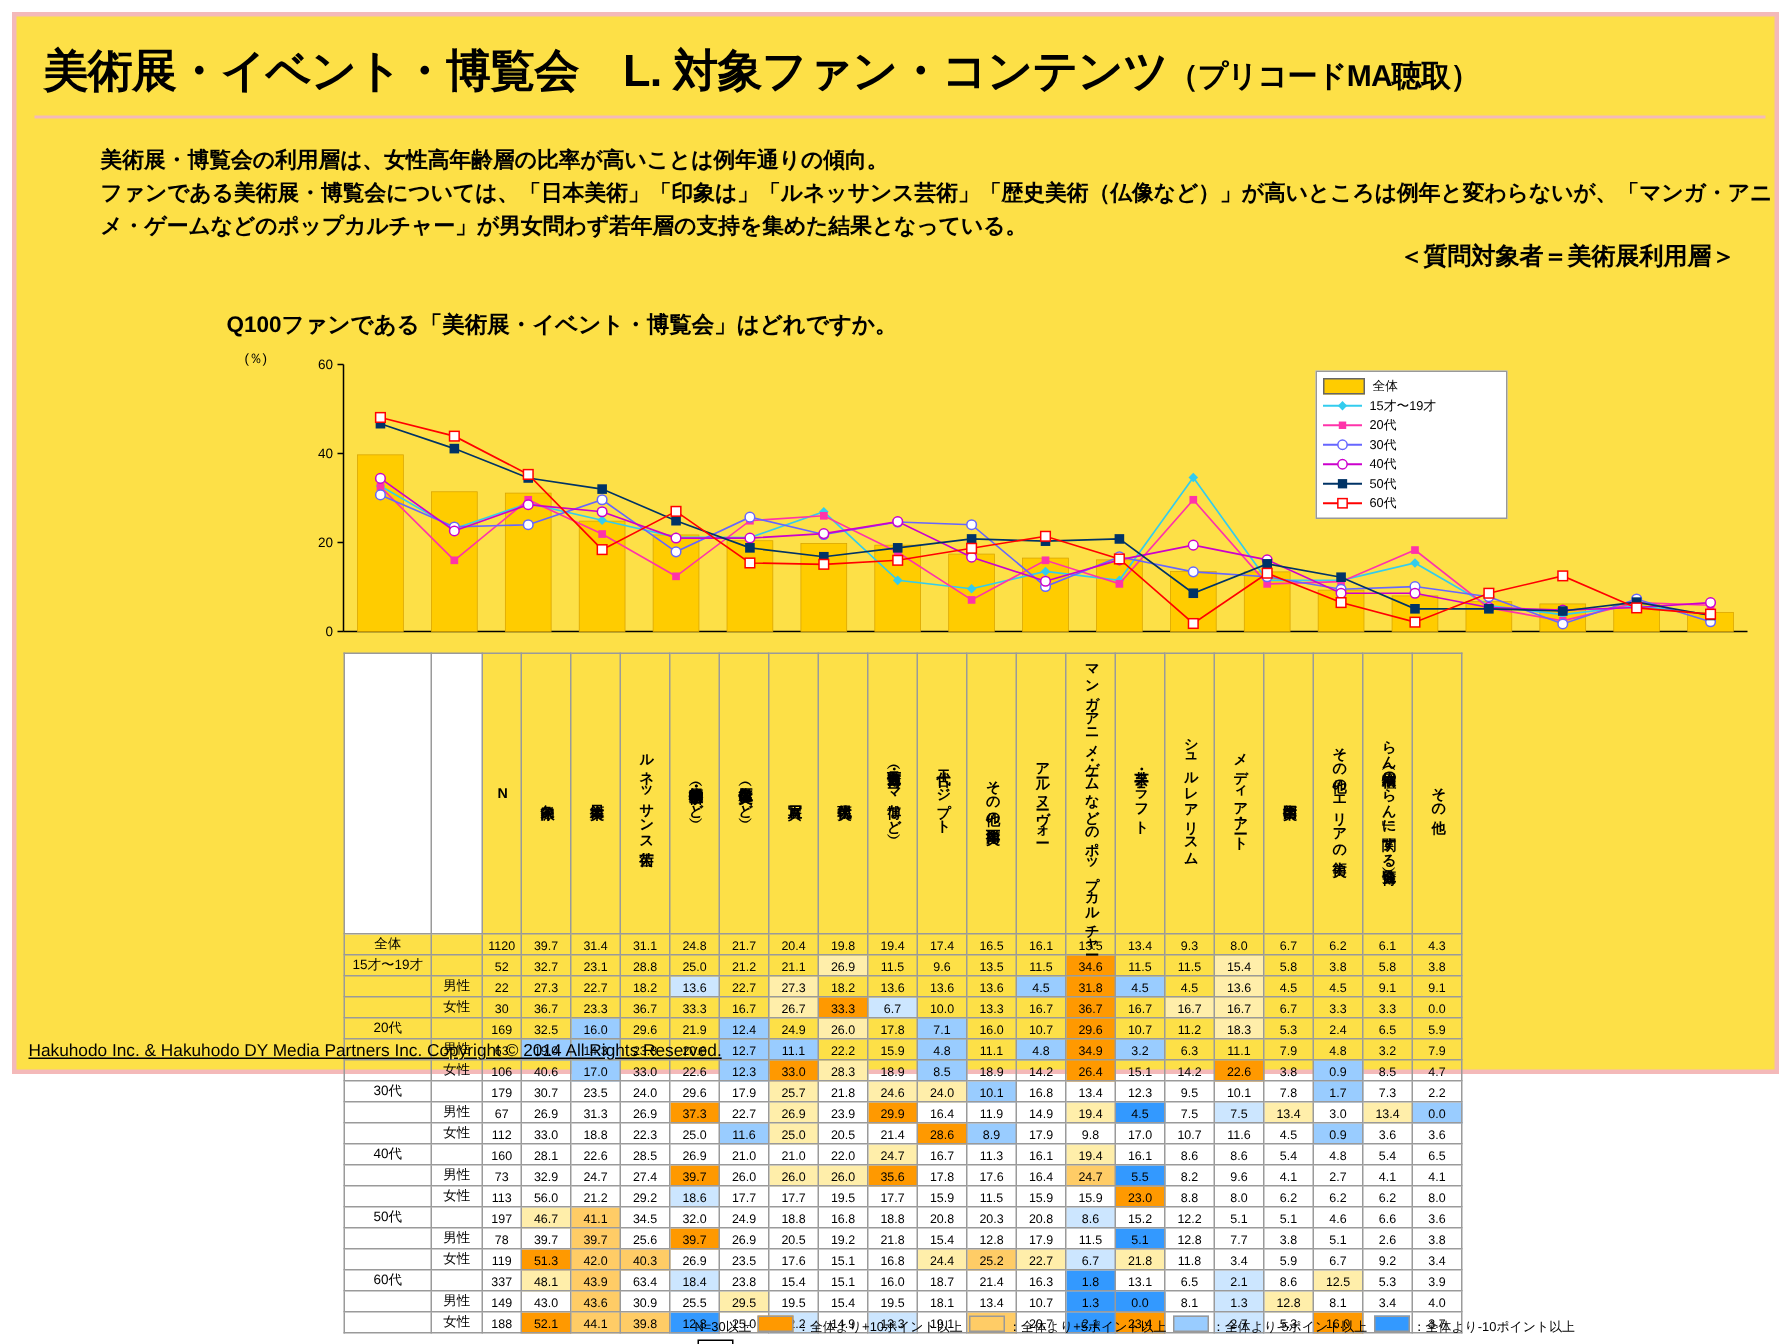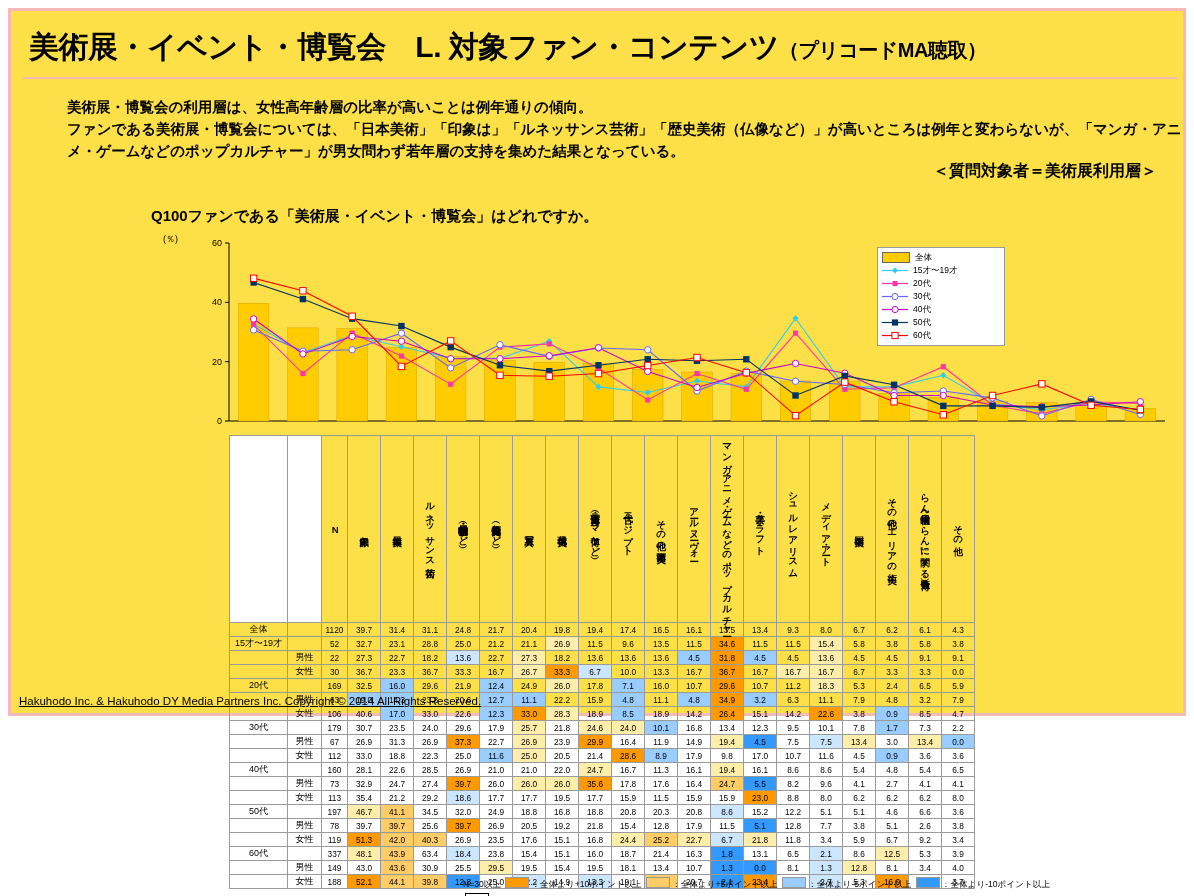--- a/index.html
+++ b/index.html
@@ -657,21 +657,21 @@
           <td class="dcell">9.6</td>
           <td class="dcell">4.1</td>
           <td class="dcell">2.7</td>
           <td class="dcell">4.1</td>
           <td class="dcell">4.1</td>
         </tr>
         <tr class="">
           <td class="rowlab"></td>
           <td class="rowsub">女性</td>
           <td class="ncell">113</td>
-          <td class="dcell">35.4</td>
+          <td class="dcell">56.0</td>
           <td class="dcell">21.2</td>
           <td class="dcell">29.2</td>
           <td class="dcell c3">18.6</td>
           <td class="dcell">17.7</td>
           <td class="dcell">17.7</td>
           <td class="dcell">19.5</td>
           <td class="dcell">17.7</td>
           <td class="dcell">15.9</td>
           <td class="dcell">11.5</td>
           <td class="dcell">15.9</td>

